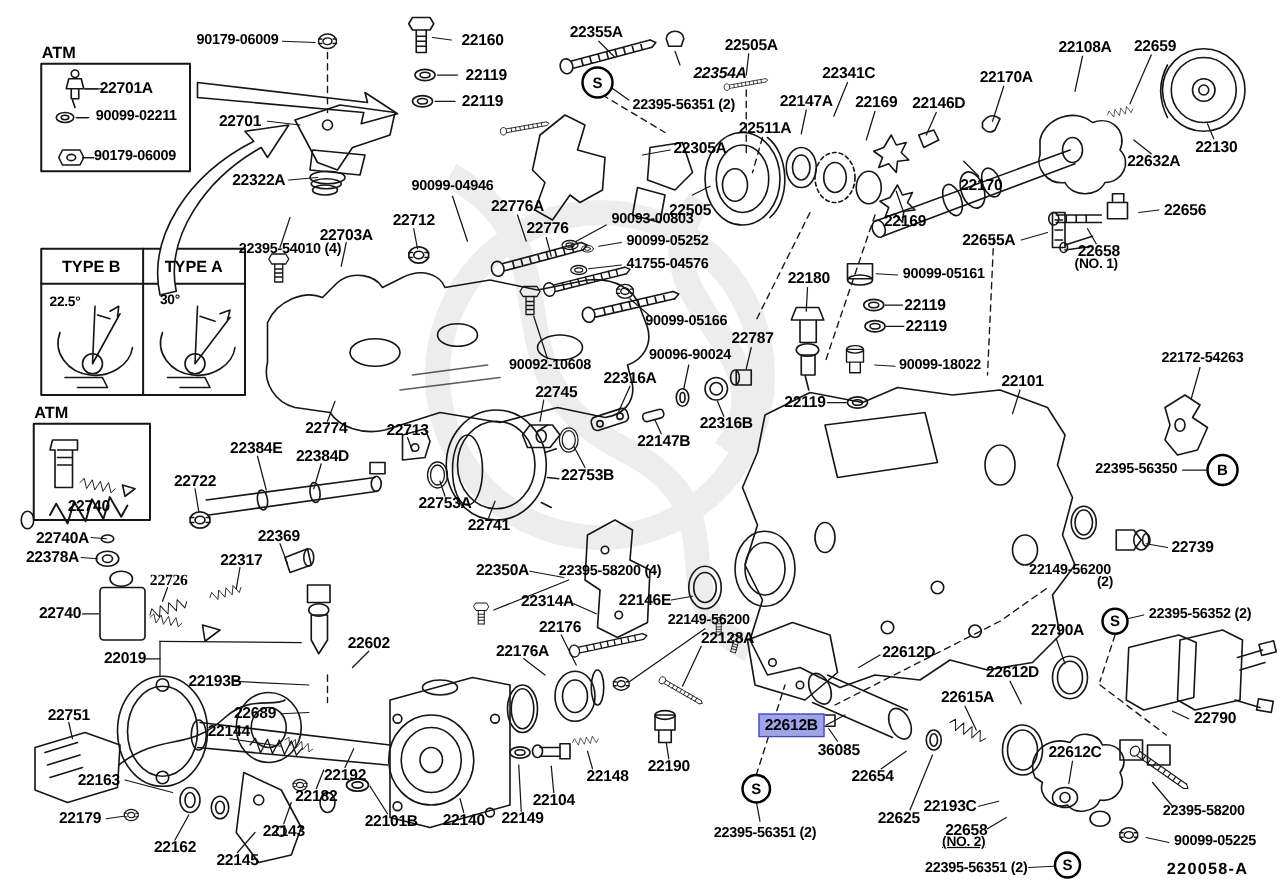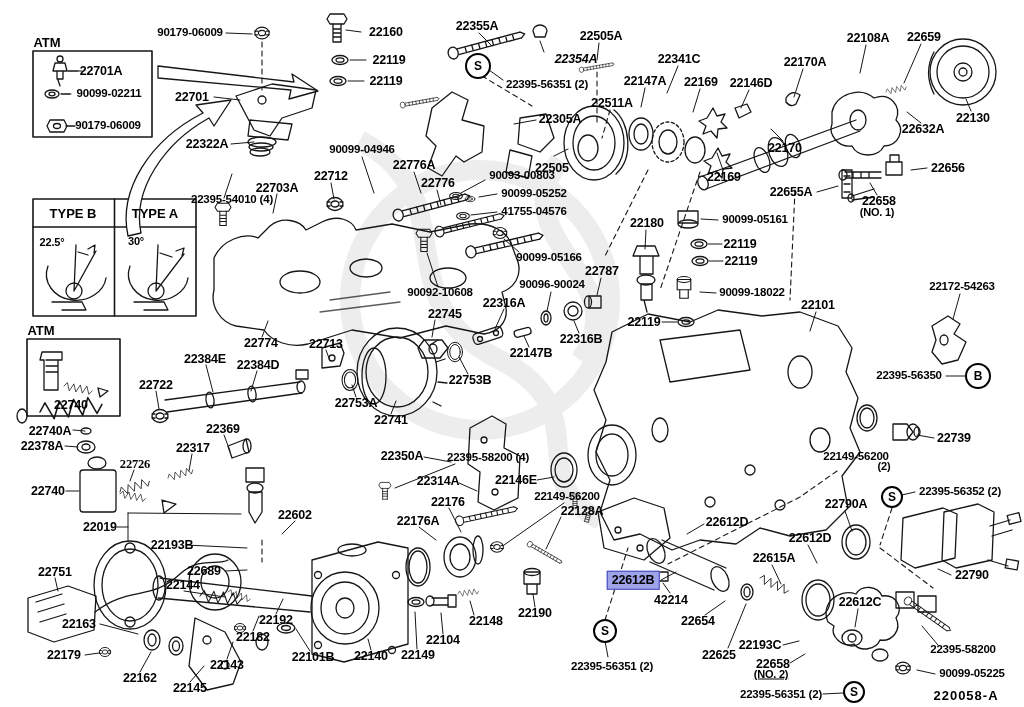--- a/index.html
+++ b/index.html
@@ -586,21 +586,21 @@
       <div class="lbl " style="left: 253px; top: 637px;">22182</div>
       <div class="lbl " style="left: 276px; top: 620px;">22192</div>
       <div class="lbl " style="left: 313px; top: 657px;">22101B</div>
       <div class="lbl " style="left: 371px; top: 656px;">22140</div>
       <div class="lbl " style="left: 418px; top: 655px;">22149</div>
       <div class="lbl " style="left: 443px; top: 640px;">22104</div>
       <div class="lbl " style="left: 474px; top: 621px; margin-left: 12px;">22148</div>
       <div class="lbl " style="left: 535px; top: 613px;">22190</div>
       <div class="lbl " style="left: 727px; top: 522px;">22612D</div>
       <div class="lbl hl" style="background: rgb(159, 163, 232); border: 1.6px solid rgb(65, 70, 189); left: 633px; top: 580px;">22612B</div>
-      <div class="lbl " style="left: 671px; top: 600px;">42214</div>
+      <div class="lbl " style="left: 671px; top: 600px;">36085</div>
       <div class="lbl " style="left: 698px; top: 621px;">22654</div>
       <div class="lbl " style="left: 719px; top: 655px;">22625</div>
       <div class="lbl " style="left: 760px; top: 645px;">22193C</div>
       <div class="lbl " style="left: 773px; top: 664px;">22658</div>
       <div class="lbl note" style="left: 771px; top: 674px; text-decoration: underline;">(NO. 2)</div>
       <div class="lbl " style="left: 774px; top: 558px;">22615A</div>
       <div class="lbl " style="left: 810px; top: 538px;">22612D</div>
       <div class="lbl " style="left: 860px; top: 602px;">22612C</div>
       <div class="lbl " style="left: 846px; top: 504px;">22790A</div>
       <div class="lbl " style="left: 972px; top: 575px;">22790</div>

